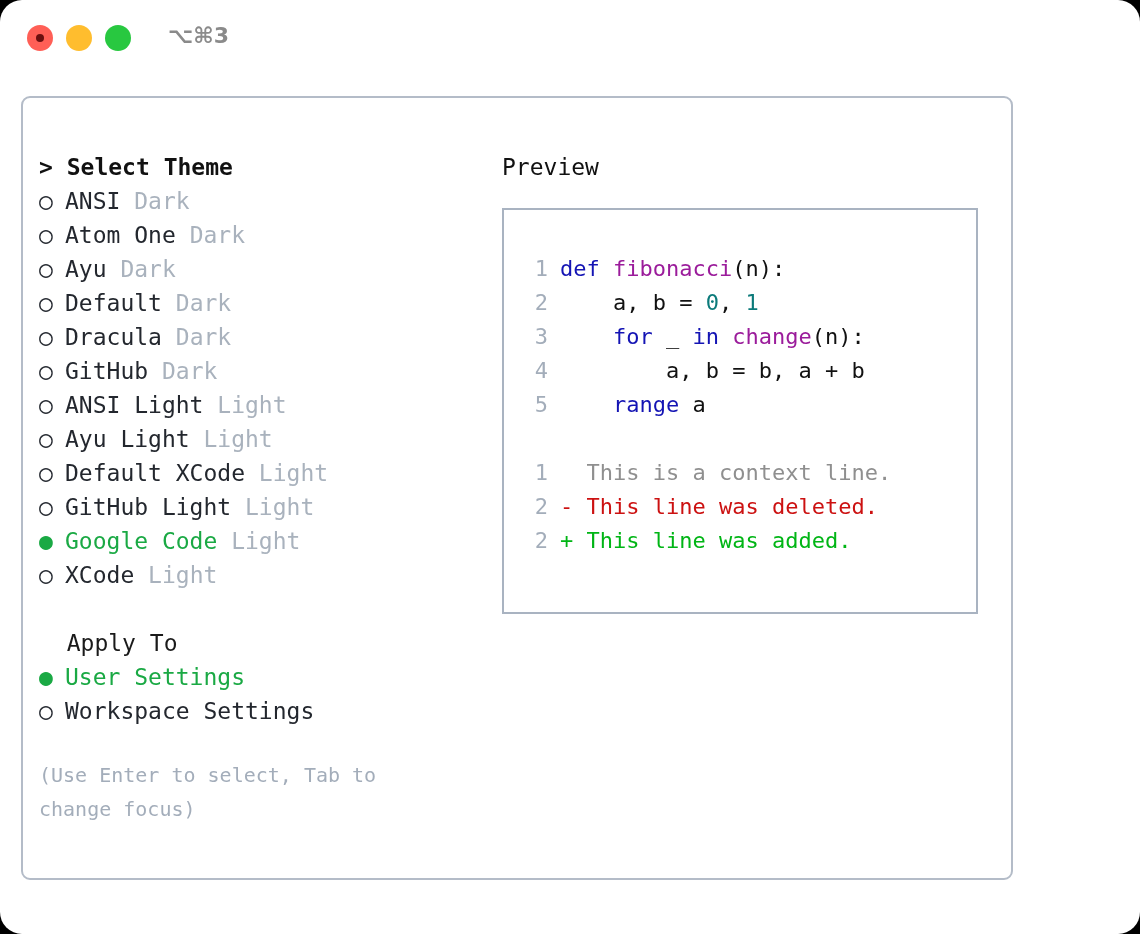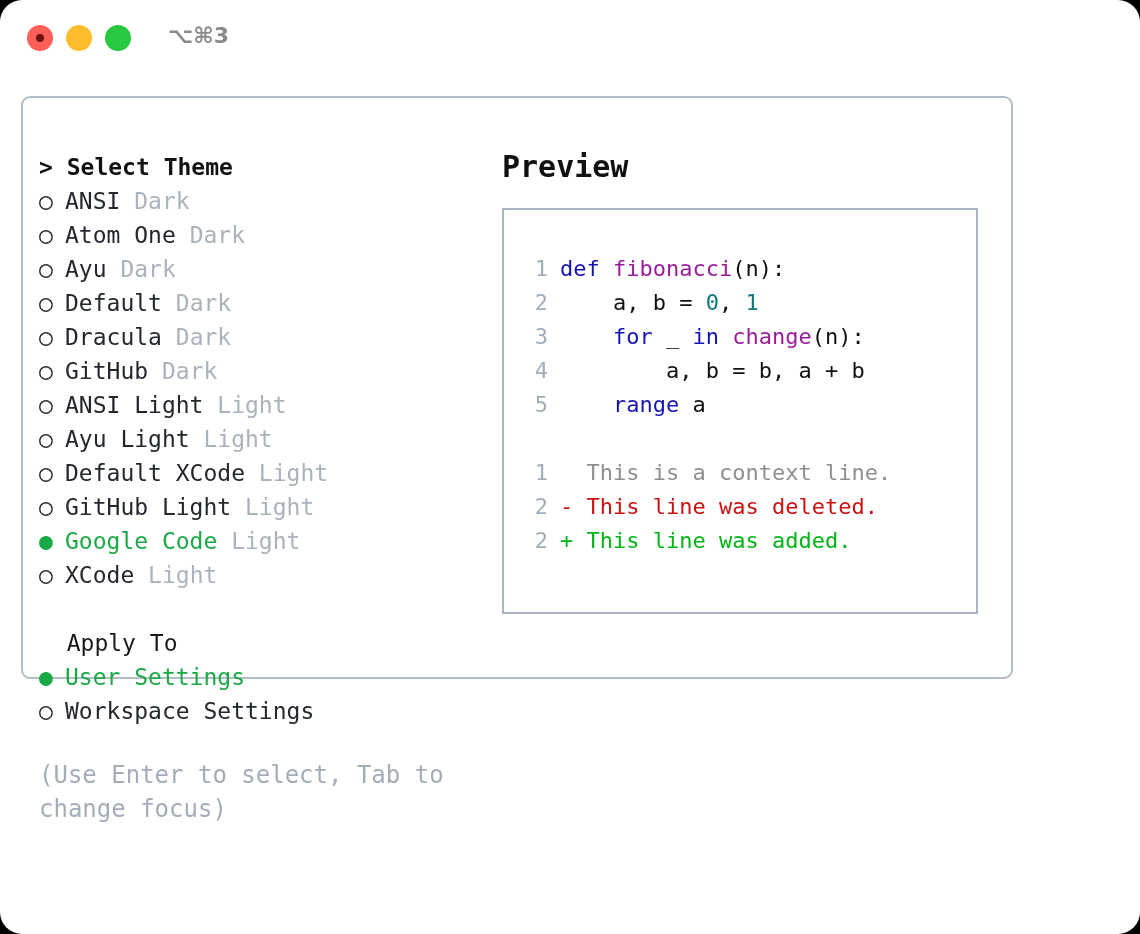--- a/index.html
+++ b/index.html
@@ -66,21 +66,21 @@
     letter-spacing: 0px;
     font-family: "DejaVu Sans", "Liberation Sans", sans-serif;
   }
 
   
   .panel {
     position: absolute;
     left: 21px;
     top: 96px;
     width: 992px;
-    height: 583px;
+    height: 784px;
     border: 2px solid #b4bcc8;
     border-radius: 9px;
     box-sizing: border-box;
     background: #ffffff;
   }
 
   .columns {
     position: absolute;
     left: 0; top: 0;
     width: 100%;
@@ -116,36 +116,36 @@
     width: 26px;
     color: #2b2f36;
   }
   .opt-row.selected .bullet { color: #1aa944; }
   .opt-row.selected .opt-label { color: #1aa944; }
   .opt-label { color: #23272e; }
   .opt-suffix { color: #a9b2bd; text-align: center; }
   .spacer-row { height: 34px; }
   .hint {
     margin-top: 30px;
-    font-size: 24px;
+    font-size: 20px;
     line-height: 34px;
     color: #a3adba;
     width: 420px;
   }
 
   
   .right-col {
     position: absolute;
     left: 479px;
     top: 52px;
     width: 500px;
   }
   .preview-title {
-    font-size: 30px;
-    font-weight: bold;
+    font-size: 23px;
+    font-weight: normal;
     color: #111111;
     line-height: 34px;
   }
   .code-box {
     margin-top: 24px;
     width: 476px;
     height: 406px;
     border: 2px solid #a9b3c1;
     box-sizing: border-box;
     background: #ffffff;

